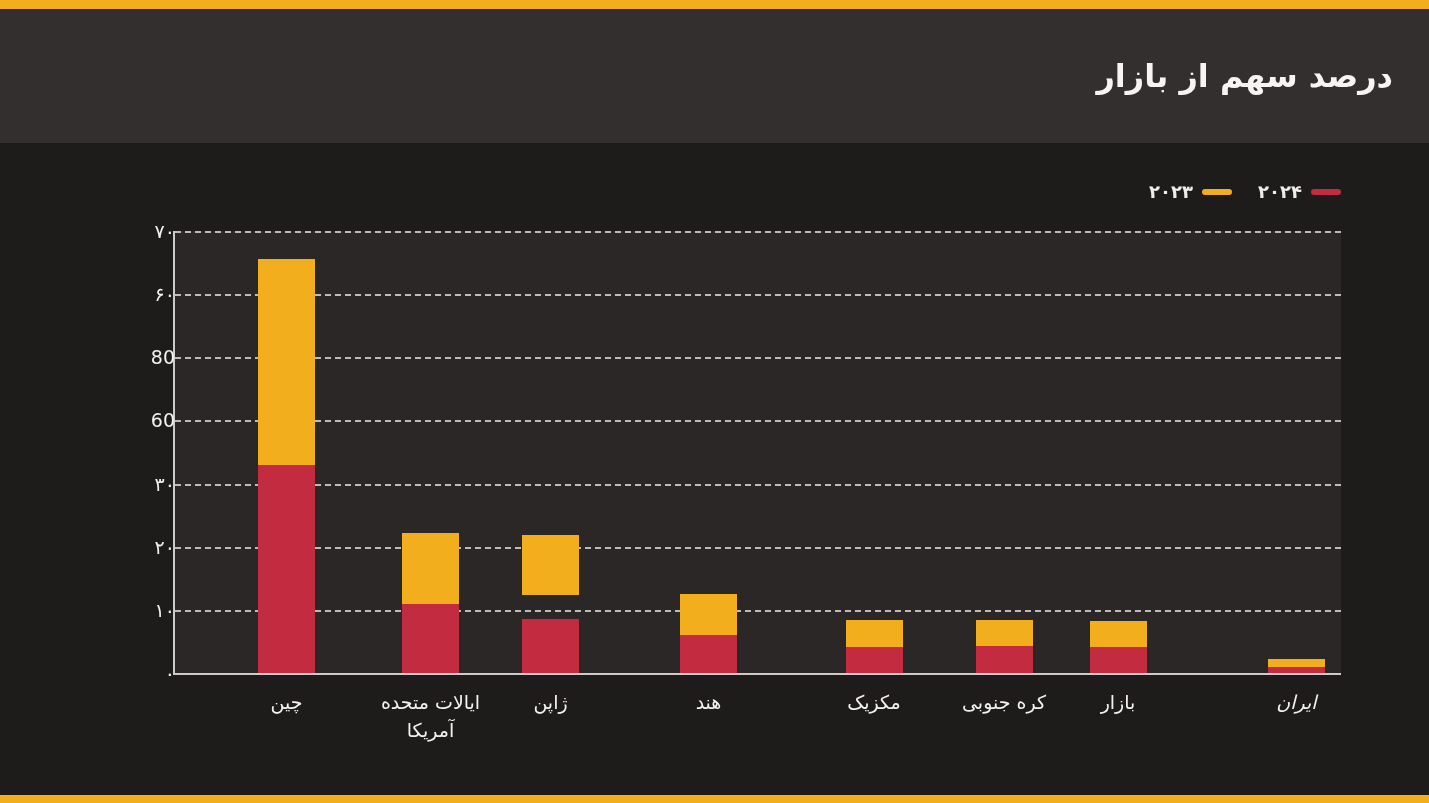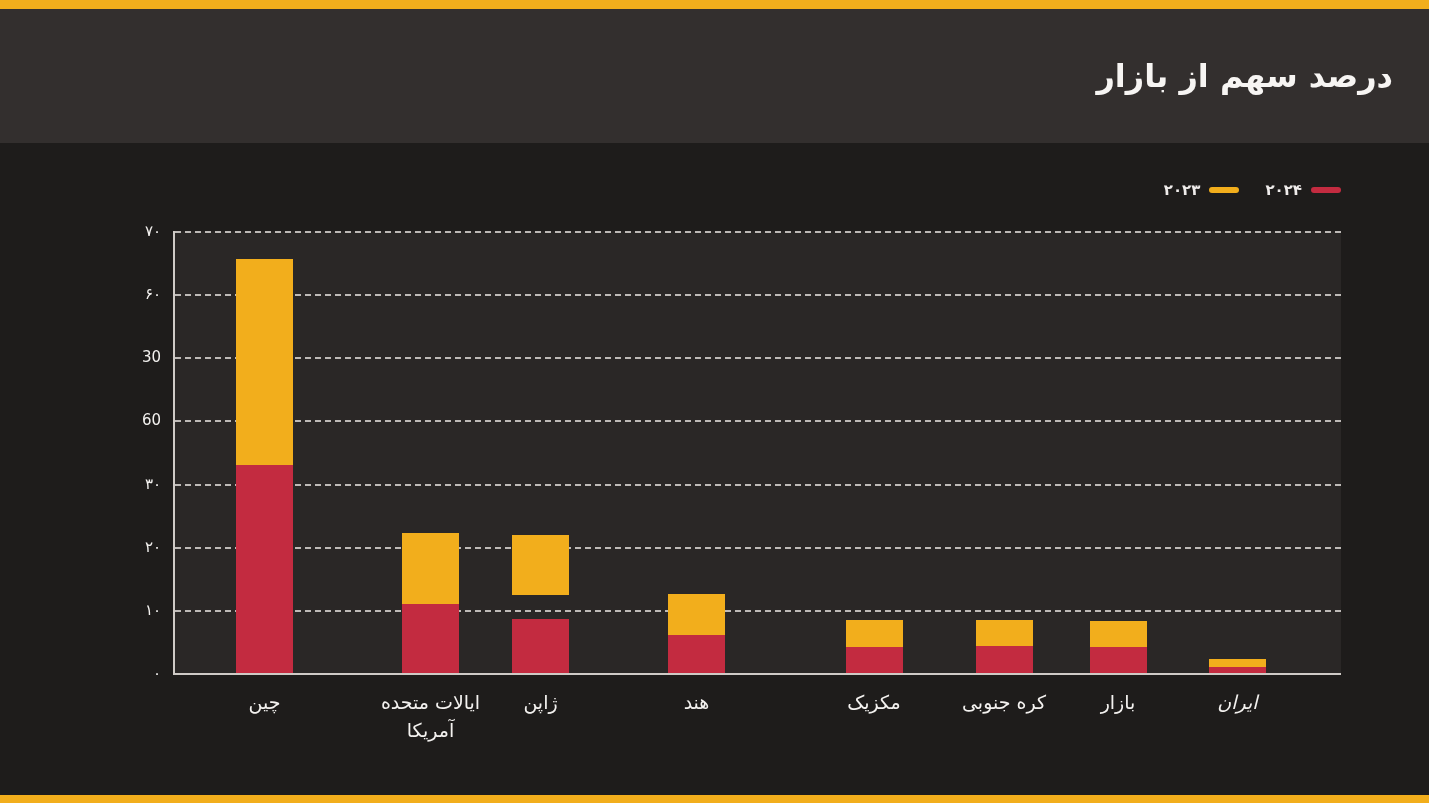--- a/index.html
+++ b/index.html
@@ -76,21 +76,21 @@
     direction: rtl;
   }
   .legend-swatch {
     width: 30px;
     height: 6px;
     border-radius: 3px;
     display: inline-block;
   }
   .legend-label {
     color: #efeceb;
-    font-size: 15px;
+    font-size: 18px;
     font-weight: bold;
     direction: rtl;
   }
 
   
   #plot-area {
     position: absolute;
     left: 173px;
     top: 88px;     
     width: 1168px;
@@ -104,23 +104,23 @@
     left: 0;
     width: 100%;
     height: 0;
     border-top: 2px dashed #d8d4d1;
     opacity: .85;
   }
   .ytick-label {
     position: absolute;
     right: 100%;
     transform: translateY(-50%);
-    margin-right: 14px;
+    margin-right: 0;
     color: #f3f1ef;
-    font-size: 15px;
+    font-size: 19px;
     white-space: nowrap;
     direction: rtl;
   }
 
   
   .bar-group {
     position: absolute;
     bottom: 0;
     width: 57px;
     display: flex;
@@ -172,61 +172,61 @@
         <div class="ytick-label" style="top: 442px;">۰</div>
         <div class="gridline" style="top: 378.857px;"></div>
         <div class="ytick-label" style="top: 378.857px;">۱۰</div>
         <div class="gridline" style="top: 315.714px;"></div>
         <div class="ytick-label" style="top: 315.714px; font-family: Liberation Serif, serif;">۲۰</div>
         <div class="gridline" style="top: 252.571px;"></div>
         <div class="ytick-label" style="top: 252.571px;">۳۰</div>
         <div class="gridline" style="top: 189.429px;"></div>
         <div class="ytick-label" style="top: 189.429px;">60</div>
         <div class="gridline" style="top: 126.286px;"></div>
-        <div class="ytick-label" style="top: 126.286px;">30</div>
+        <div class="ytick-label" style="top: 126.286px;">80</div>
         <div class="gridline" style="top: 63.1429px;"></div>
         <div class="ytick-label" style="top: 63.1429px;">۶۰</div>
         <div class="gridline" style="top: 0px;"></div>
         <div class="ytick-label" style="top: 0px;">۷۰</div>
-        <div class="bar-group" style="left: 61px;">
+        <div class="bar-group" style="left: 83px;">
           <div class="seg-prev" style="height: 205.214px; background: rgb(242, 174, 28);"></div>
           <div class="seg-curr" style="height: 208.371px; background: rgb(195, 43, 64);"></div>
           <div class="xlabel">چین</div>
         </div>
         <div class="bar-group" style="left: 227px;">
           <div class="seg-prev" style="height: 70.72px; background: rgb(242, 174, 28);"></div>
           <div class="seg-curr" style="height: 69.4571px; background: rgb(195, 43, 64);"></div>
           <div class="xlabel">ایالات متحده آمریکا</div>
         </div>
-        <div class="bar-group" style="left: 337px; gap: 24px;">
+        <div class="bar-group" style="left: 347px; gap: 24px;">
           <div class="seg-prev" style="height: 59.9857px; background: rgb(242, 174, 28);"></div>
           <div class="seg-curr" style="height: 53.6714px; background: rgb(195, 43, 64);"></div>
           <div class="xlabel">ژاپن</div>
         </div>
-        <div class="bar-group" style="left: 493px;">
+        <div class="bar-group" style="left: 505px;">
           <div class="seg-prev" style="height: 41.0429px; background: rgb(242, 174, 28);"></div>
           <div class="seg-curr" style="height: 37.8857px; background: rgb(195, 43, 64);"></div>
           <div class="xlabel">هند</div>
         </div>
         <div class="bar-group" style="left: 634.5px; margin-left: 36px;">
           <div class="seg-prev" style="height: 27.1514px; background: rgb(242, 174, 28);"></div>
           <div class="seg-curr" style="height: 25.8886px; background: rgb(195, 43, 64);"></div>
           <div class="xlabel">مکزیک</div>
         </div>
         <div class="bar-group" style="left: 774.5px; margin-left: 26px;">
           <div class="seg-prev" style="height: 26.52px; background: rgb(242, 174, 28);"></div>
           <div class="seg-curr" style="height: 26.52px; background: rgb(195, 43, 64);"></div>
           <div class="xlabel">کره جنوبی</div>
         </div>
         <div class="bar-group" style="left: 914.5px;">
           <div class="seg-prev" style="height: 26.52px; background: rgb(242, 174, 28);"></div>
           <div class="seg-curr" style="height: 25.8886px; background: rgb(195, 43, 64);"></div>
           <div class="xlabel">بازار</div>
         </div>
-        <div class="bar-group" style="left: 1034px; font-style: italic;">
+        <div class="bar-group" style="left: 1093px; font-style: italic;">
           <div class="seg-prev" style="height: 7.57714px; background: rgb(242, 174, 28);"></div>
           <div class="seg-curr" style="height: 6.31429px; background: rgb(195, 43, 64);"></div>
           <div class="xlabel">ایران</div>
         </div>
       </div>
 
   </div>
 
   <div id="accent-bottom" class="accent-bar"></div>
 

